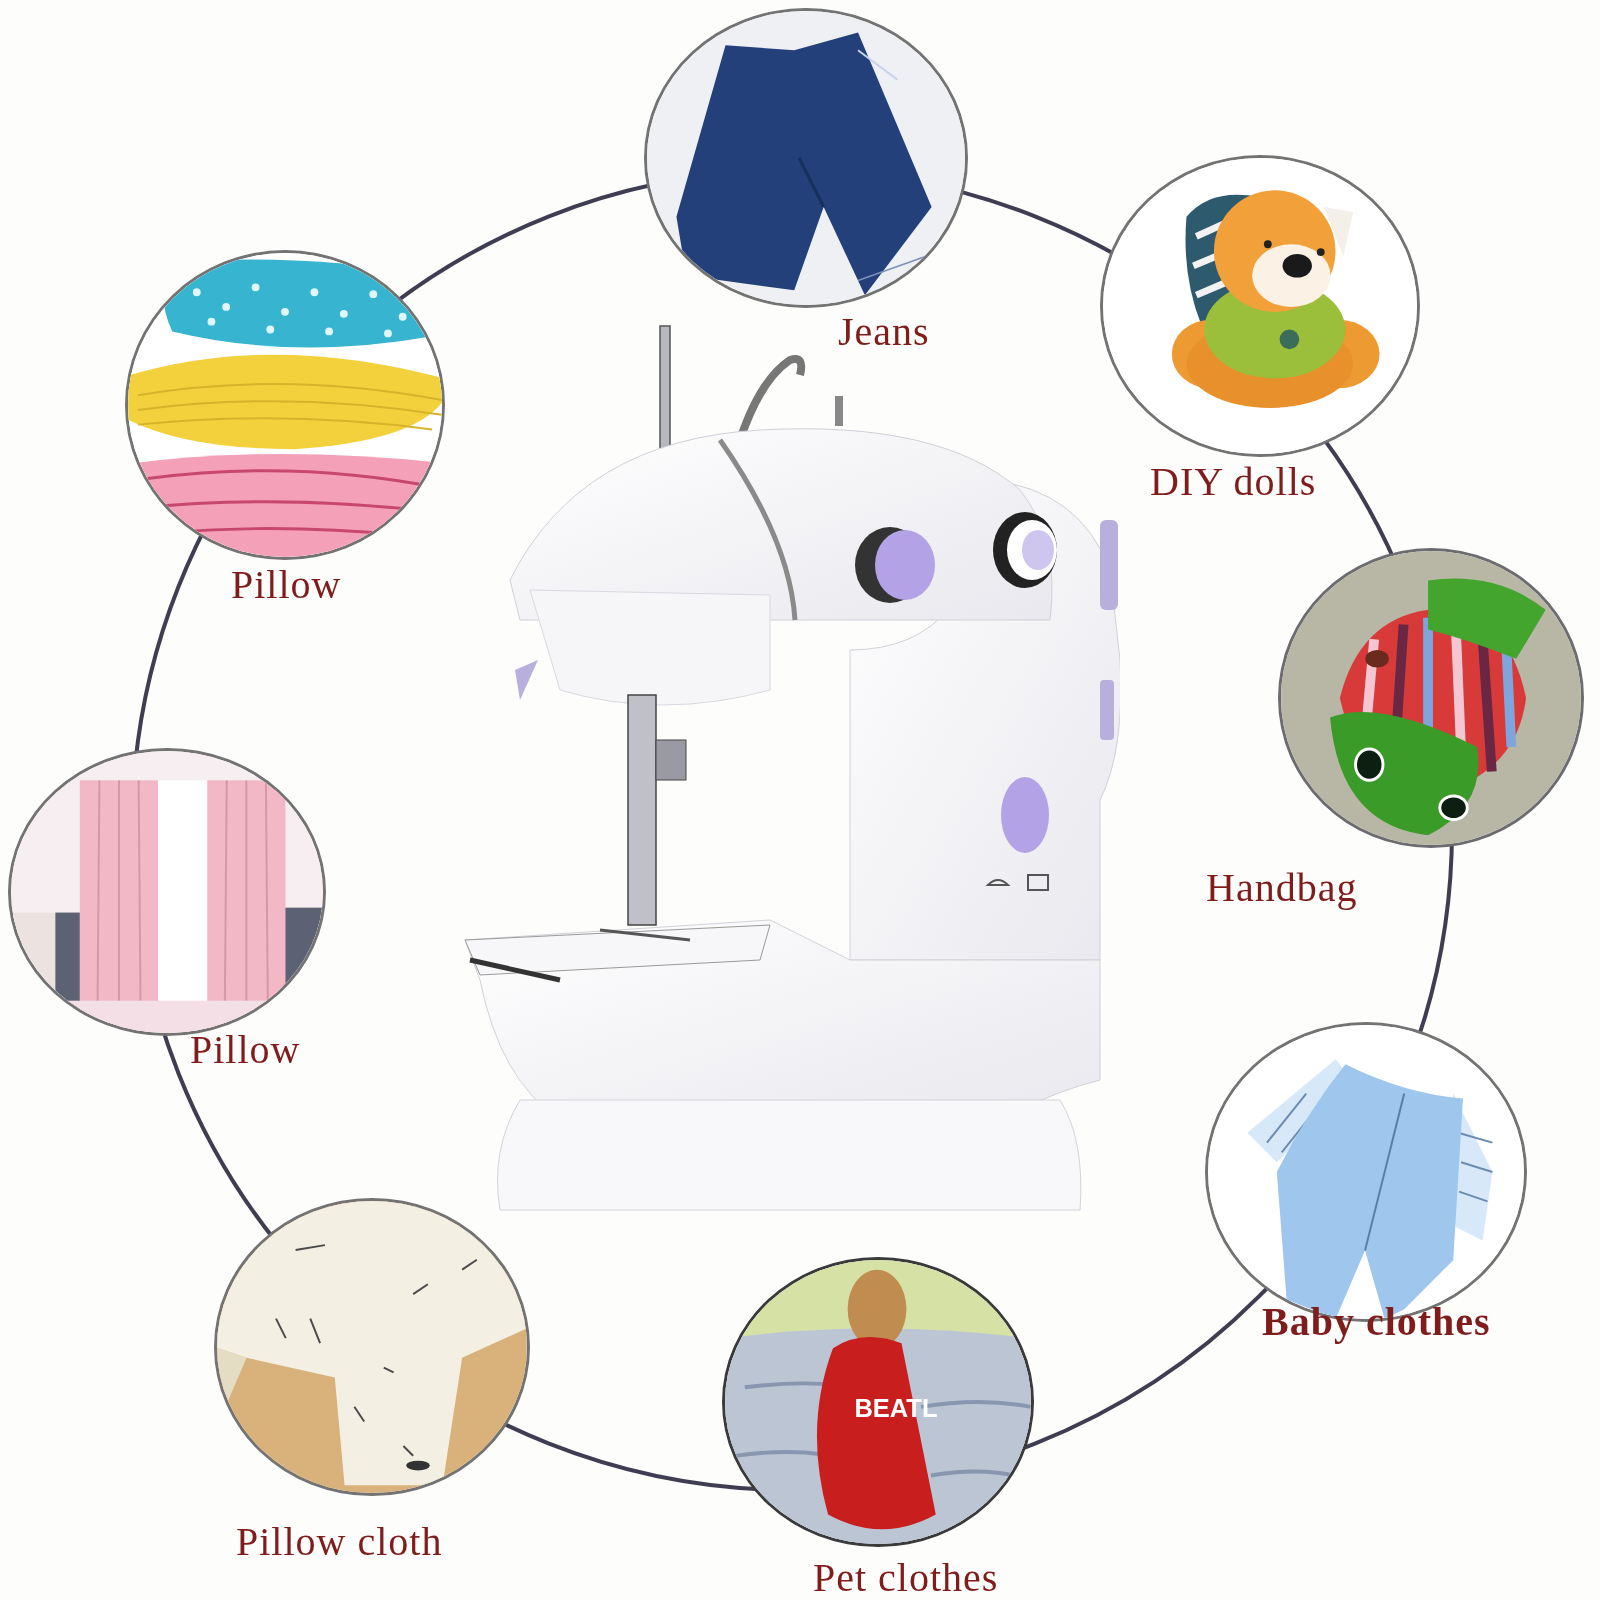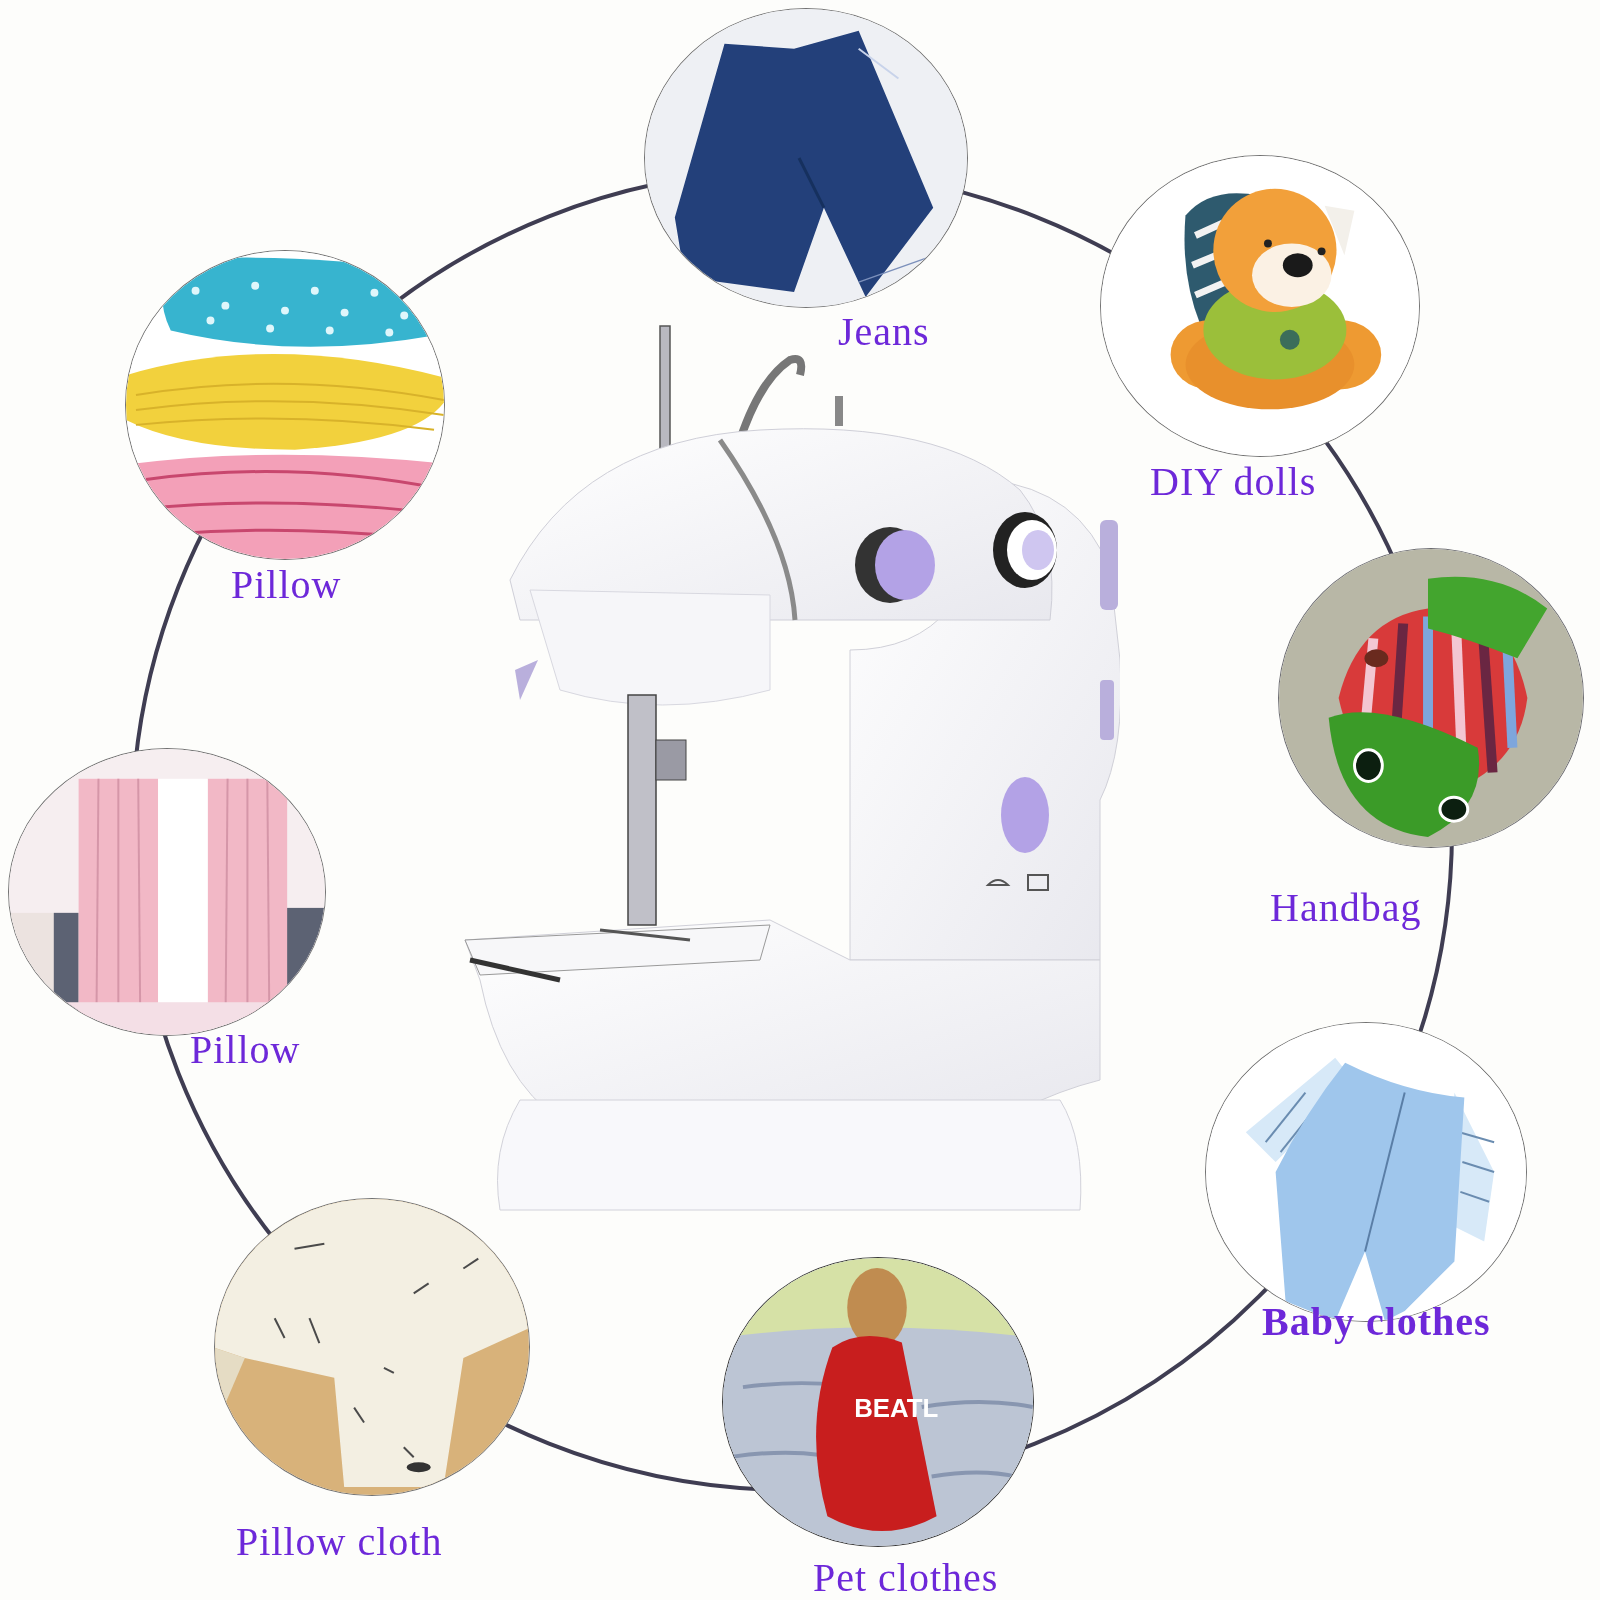--- a/index.html
+++ b/index.html
@@ -6,26 +6,26 @@
   body {
     width: 1600px; height: 1600px; position: relative; overflow: hidden;
     background: #fdfdfb;
     font-family: "Liberation Serif", "DejaVu Serif", serif;
   }
   .ring {
     position: absolute; left: 130px; top: 168px; width: 1324px; height: 1324px;
     border-radius: 50%; border: 4px solid #3f3d52; box-sizing: border-box;
   }
   .bubble {
-    position: absolute; border-radius: 50%; border: 1px solid #737373;
+    position: absolute; border-radius: 50%; border: 3px solid #737373;
     box-sizing: border-box; overflow: hidden; background: #fff;
   }
   .bubble svg { width: 100%; height: 100%; display: block; }
   .label {
-    position: absolute; font-size: 40px; color: #6d28d9; white-space: nowrap;
+    position: absolute; font-size: 40px; color: #7f1d1d; white-space: nowrap;
     letter-spacing: 1px; line-height: 1;
   }
   .machine { position: absolute; left: 460px; top: 320px; width: 660px; height: 920px; }
   .machine svg { width: 100%; height: 100%; display: block; }
 </style>
 </head>
 <body>
 
 <div class="ring"></div>
 
@@ -98,21 +98,21 @@
       <path d="M205 80 L215 225" stroke="#6a2642"></path>
         <path d="M230 100 L235 200" stroke="#7ea6dc"></path>
     </g>
     <path d="M150 30 Q220 20 270 60 L240 110 Q190 90 150 80Z" fill="#43a52e"></path>
     <path d="M50 170 Q100 150 200 200 Q210 260 150 290 Q60 280 50 170Z" fill="#3b9b28"></path>
     <ellipse cx="90" cy="218" rx="14" ry="16" fill="#0c1f10" stroke="#fff" stroke-width="3"></ellipse>
     <ellipse cx="176" cy="262" rx="14" ry="12" fill="#0c1f10" stroke="#fff" stroke-width="3"></ellipse>
     <ellipse cx="98" cy="110" rx="12" ry="9" fill="#6a2a1e"></ellipse>
   </svg>
 </div>
-<div class="label" style="left:1270px; top:868px;margin-top:20px;">Handbag</div>
+<div class="label" style="left:1206px; top:868px;">Handbag</div>
 
 <div class="bubble" style="left:8px; top:748px; width:318px; height:288px;">
   <svg viewBox="0 0 318 288">
     <rect width="318" height="288" fill="#f6eef0"></rect>
     <rect x="0" y="165" width="70" height="100" fill="#ece3e0"></rect>
     <rect x="45" y="165" width="25" height="100" fill="#5c6273"></rect>
     <rect x="275" y="160" width="43" height="80" fill="#5c6273"></rect>
     <rect x="70" y="30" width="80" height="240" fill="#f2b8c6"></rect>
     <rect x="200" y="30" width="80" height="240" fill="#f2b8c6"></rect>
     <rect x="150" y="30" width="50" height="250" fill="#ffffff"></rect>

